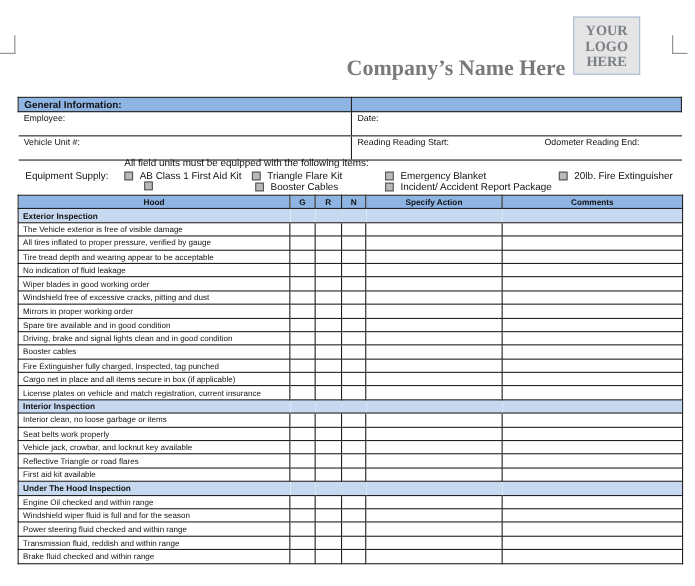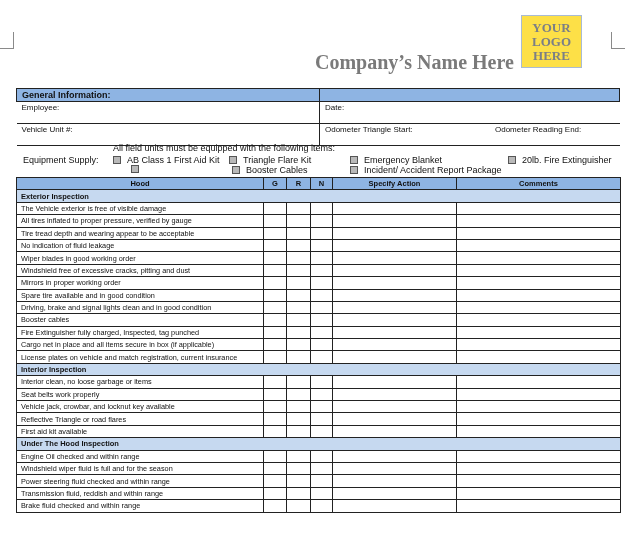--- a/index.html
+++ b/index.html
@@ -1,21 +1,21 @@
 <!DOCTYPE html>
 <html><head>
 <meta charset="utf-8">
 <style>
   html, body { margin:0; padding:0; background:#ffffff; }
   body { width:632px; height:533px; position:relative; overflow:hidden; font-family:"Liberation Sans", sans-serif; color:#111; }
   .corner { position:absolute; border-color:#8a8a8a; border-style:solid; width:13px; height:16px; }
   .corner-left { left:0; top:32px; border-width:0 1px 1px 0; }
   .corner-right { left:611px; top:32px; border-width:0 0 1px 1px; }
   .company { position:absolute; left:315px; top:51px; font-family:"Liberation Serif", serif; font-weight:bold; font-size:20px; color:#7a7a7a; white-space:nowrap; }
-  .logo { position:absolute; left:521px; top:15px; width:61px; height:53px; background:#fde047; border:1px solid #a9bbd4; box-sizing:border-box; display:flex; flex-direction:column; align-items:center; justify-content:center; }
+  .logo { position:absolute; left:521px; top:15px; width:61px; height:53px; background:#e5e5e5; border:1px solid #a9bbd4; box-sizing:border-box; display:flex; flex-direction:column; align-items:center; justify-content:center; }
   .logo span { font-family:"Liberation Serif", serif; font-weight:bold; font-size:13px; line-height:14px; color:#7b7f86; }
 
   .gi { position:absolute; left:16px; top:88px; width:604px; border-collapse:collapse; font-size:8px; }
   .gi td { border:1px solid #222; padding:1px 5px; vertical-align:top; }
   .gi .hdr td { background:#8eb4e3; font-weight:bold; font-size:9px; height:8px; border-bottom:1px solid #222; }
   .gi .row td { height:19px; border-left:none; border-right:none; }
   .gi .row td.mid { border-left:1px solid #222; }
   .gi .hdr td.mid { border-left:1px solid #222; }
 
   .equip { position:absolute; left:16px; top:143px; width:604px; font-size:9px; }
@@ -51,21 +51,21 @@
       <tr class="hdr">
     <td style="width:292px;">General Information:</td>
     <td class="mid" colspan="2"></td>
   </tr>
   <tr class="row">
     <td><span>Employee:</span></td>
     <td class="mid" colspan="2"><span>Date:</span></td>
   </tr>
   <tr class="row">
     <td><span>Vehicle Unit #:</span></td>
-    <td class="mid" style="width:160px;"><span>Odometer Triangle Start:</span></td>
+    <td class="mid" style="width:160px;"><span>Reading Reading Start:</span></td>
     <td><span>Odometer Reading End:</span></td>
   </tr>
 </tbody>
   </table>
 
 <div class="equip">
   <div class="intro">All field units must be equipped with the following items:</div>
   <div class="label">Equipment Supply:</div>
 
   <div class="eq" style="left:97px; top:12px;">

